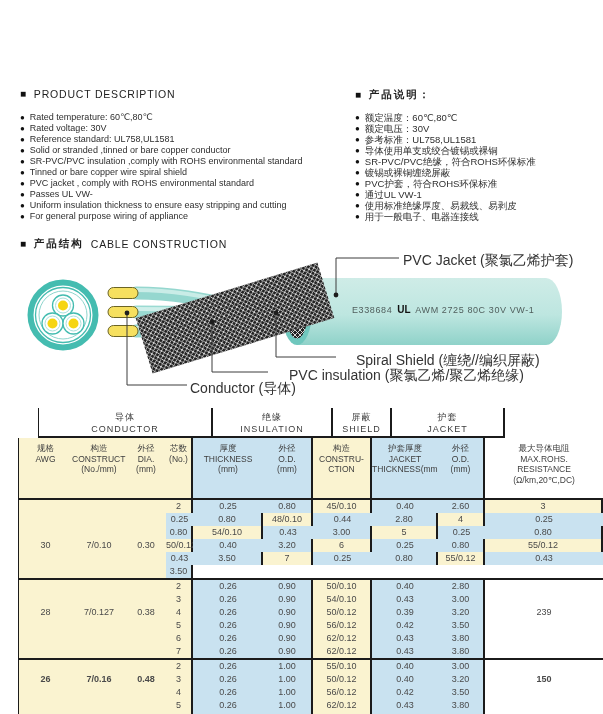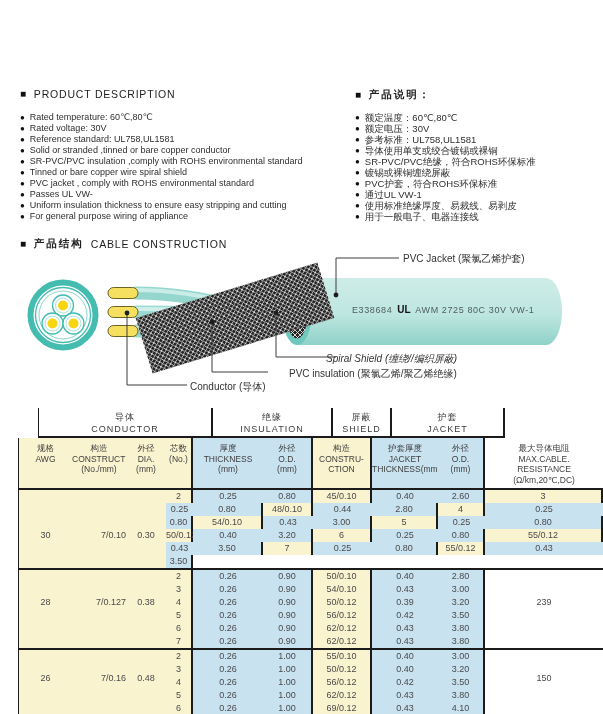--- a/index.html
+++ b/index.html
@@ -15,21 +15,21 @@
   .sec-head .marker { font-size:10px; line-height:10px; color:#111; }
   .sec-head .zh { font-weight:bold; letter-spacing:2px; }
 
   
   .bullets { display:flex; flex-direction:column; }
   .bullet-row { display:flex; align-items:flex-start; height:11px; line-height:11px; font-size:9px; color:#2e2e2e; white-space:nowrap; }
   .bullet-row .dot { font-size:8px; line-height:11px; margin-right:5px; color:#111; }
   .bullets-zh .bullet-row { font-size:9.5px; }
 
   
-  .dlabel { font-size:10px; color:#333; white-space:nowrap; }
+  .dlabel { font-size:14px; color:#333; white-space:nowrap; }
   .marking { font-size:9px; letter-spacing:0.6px; color:#51605e; white-space:nowrap; }
   .ul-mark { font-weight:bold; font-size:10px; color:#111; letter-spacing:0; margin:0 2px; }
 
   
   .spec-table { position:absolute; left:18px; top:408px; width:585px; font-size:9px; color:#4a4a4a; }
   .tgrid { display:grid; grid-template-columns:54px 54px 40px 27px 70px 50px 59px 66px 47px 118px; }
 
   .bg-y { background:#faf3d0; }
   .bg-b { background:#c9e2f0; }
   .bL { border-left:1px solid #1b1b1b; }
@@ -37,31 +37,31 @@
   .bB { border-bottom:2px solid #1b1b1b; }
 
   .t-groups { height:30px;margin-left:20px; }
   .t-groups .gcell { text-align:center; padding-top:3px; line-height:12px; color:#3c3c3c; letter-spacing:1px; }
   .t-groups .g-cond { grid-column:1 / 5; }
   .t-groups .g-ins  { grid-column:5 / 7; }
   .t-groups .g-sh   { grid-column:7 / 8; }
   .t-groups .g-jk   { grid-column:8 / 10; }
   .t-groups .g-res  { grid-column:10 / 11; }
 
-  .t-sub { height:52px; }
+  .t-sub { height:62px; }
   .t-sub .scell { text-align:center; padding-top:5px; line-height:10.5px; font-size:8.5px; color:#3e3e3e; }
 
   .t-block { grid-auto-rows:13px; border-bottom:2px solid #1b1b1b; }
   .t-block .cell { text-align:center; line-height:13px; }
   .t-block .m1 { grid-column:1; grid-row:1 / span 6; }
-  .t-block .m2 { grid-column:2; grid-row:1 / span 6;text-align:right; }
+  .t-block .m2 { grid-column:2; grid-row:1 / span 6; }
   .t-block .m3 { grid-column:3; grid-row:1 / span 6; }
   .t-block .m10{ grid-column:10; grid-row:1 / span 6; }
   .t-block .mval { display:block; line-height:13px; }
-  .off-1 { margin-top:22px; }
+  .off-1 { margin-top:13px;font-weight:bold; }
   .off-2 { margin-top:26px; }
   .off-3 { margin-top:39px; }
 </style>
 </head>
 <body>
 
 <div class="abs sec-head" style="left:20px; top:88px;">
   <span class="marker">■</span>
   <span>PRODUCT DESCRIPTION</span>
 </div>
@@ -252,21 +252,21 @@
   </g>
 </svg>
 
 <div class="abs marking" style="left:352px; top:304px;">
   <span>E338684</span>
   <span class="ul-mark">UL</span>
   <span>AWM 2725 80C 30V VW-1</span>
 </div>
 
 <div class="abs dlabel" style="left:403px; top:252px;">PVC Jacket (聚氯乙烯护套)</div>
-<div class="abs dlabel" style="left:326px; top:352px;font-style:italic;">Spiral Shield (缠绕//编织屏蔽)</div>
+<div class="abs dlabel" style="left:356px; top:352px;">Spiral Shield (缠绕//编织屏蔽)</div>
 <div class="abs dlabel" style="left:289px; top:367px;">PVC insulation (聚氯乙烯/聚乙烯绝缘)</div>
 <div class="abs dlabel" style="left:190px; top:380px;">Conductor (导体)</div>
 
 <div class="spec-table">
 
   <div class="tgrid t-groups">
     <div class="gcell g-cond bL bR bB">
       <div>导体</div>
       <div>CONDUCTOR</div>
     </div>
@@ -324,21 +324,21 @@
         <div>JACKET</div>
         <div>THICKNESS(mm)</div>
     </div>
     <div class="scell bg-b bR bB">
       <div>外径</div>
         <div>O.D.</div>
         <div>(mm)</div>
     </div>
     <div class="scell bB">
       <div>最大导体电阻</div>
-        <div>MAX.CABLE.</div>
+        <div>MAX.ROHS.</div>
         <div>RESISTANCE</div>
         <div>(Ω/km,20℃,DC)</div>
     </div>
   </div>
 
   <div class="tgrid t-block">
     <div class="cell m1 bg-y bL">
         <span class="mval off-3">30</span>
       </div>
     <div class="cell m2 bg-y">

